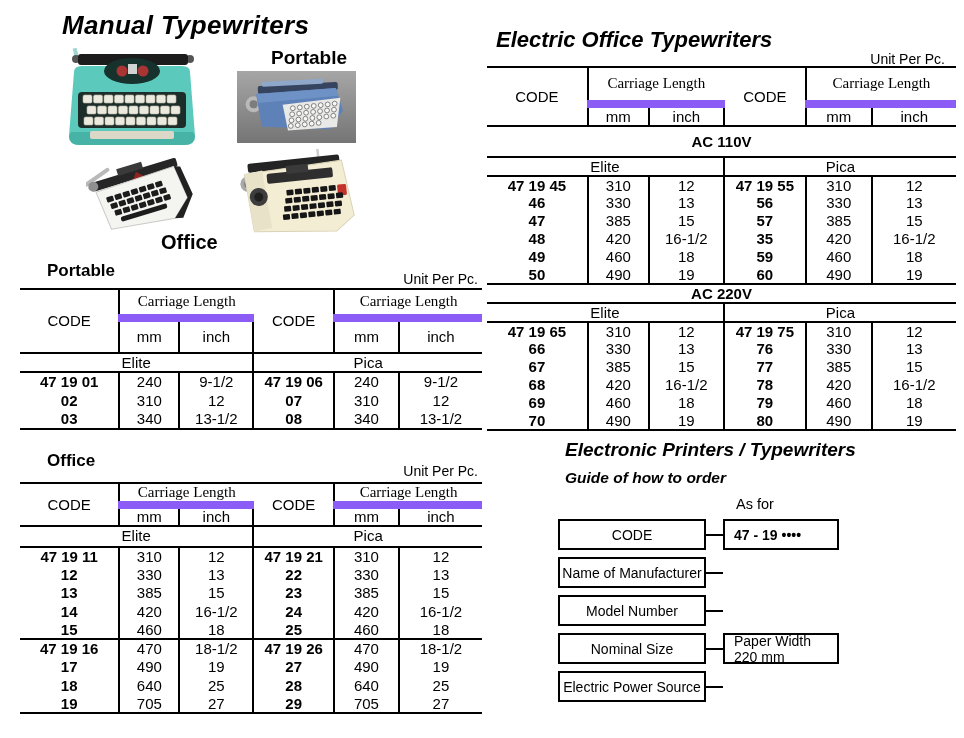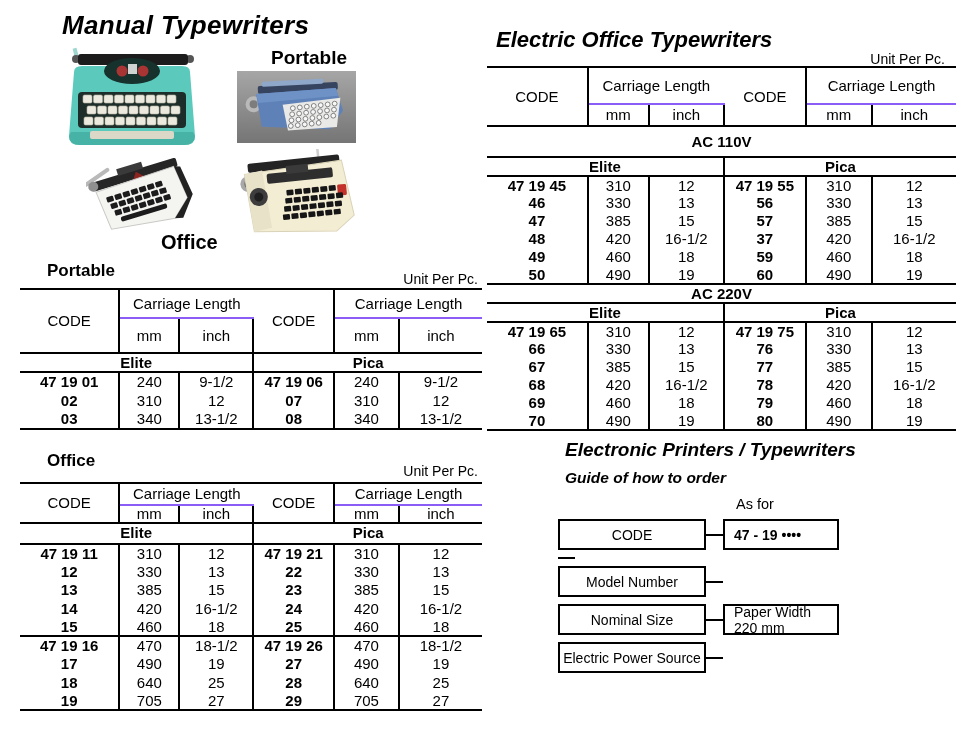--- a/index.html
+++ b/index.html
@@ -29,25 +29,25 @@
   
   #portable-table-wrap{left:20px;top:288px;width:462px;}
   #office-table-wrap{left:20px;top:482px;width:462px;}
   #electric-table-wrap{left:487px;top:66px;width:469px;}
 
   table.cat-table{border-collapse:collapse;table-layout:fixed;width:100%;}
   table.cat-table td{padding:0;text-align:center;font-size:15px;line-height:1.05;
                      overflow:hidden;white-space:nowrap;}
   .r-top>td{border-top:2.5px solid #000;}
   .v-r{border-right:2px solid #000;}
-  .h-cl{border-bottom:2px solid #8b5cf6;}
+  .h-cl{border-bottom:8px solid #8b5cf6;font-family:Liberation Serif, serif;}
   .hb{border-bottom:2.5px solid #000;}
   tr.h2row>td{border-bottom:2.5px solid #000;}
   tr.band>td{border-bottom:2px solid #000;border-top:2px solid #000;font-weight:bold;font-size:15px;}
-  tr.pitch>td{border-bottom:2.5px solid #000;font-weight:bold;font-size:15px;}
+  tr.pitch>td{border-bottom:2.5px solid #000;font-weight:normal;font-size:15px;}
   tr.gsep>td{border-top:2.5px solid #000;}
   table.cat-table tr:last-child>td{border-bottom:2.5px solid #000;}
   td.code{font-weight:bold;text-align:right;padding-right:9px;}
 
   
   #guide-block{left:558px;top:496px;}
   #guide-asfor{margin-left:178px;font-size:14.5px;margin-bottom:7px;}
   .g-row{display:flex;align-items:center;margin-bottom:7px;}
   .g-box{box-sizing:border-box;height:31px;border:2px solid #000;display:flex;align-items:center;background:#fff;}
   .g-left{width:148px;justify-content:center;font-size:14px;text-align:center;}
@@ -470,21 +470,21 @@
               <td class="v-r">385</td>
               <td class="v-r">15</td>
               <td class="code v-r">57</td>
               <td class="v-r">385</td>
               <td>15</td>
             </tr>
             <tr style="height: 18px;">
               <td class="code v-r">48</td>
               <td class="v-r">420</td>
               <td class="v-r">16-1/2</td>
-              <td class="code v-r">37</td>
+              <td class="code v-r">35</td>
               <td class="v-r">420</td>
               <td>16-1/2</td>
             </tr>
             <tr style="height: 18px;">
               <td class="code v-r">49</td>
               <td class="v-r">460</td>
               <td class="v-r">18</td>
               <td class="code v-r">59</td>
               <td class="v-r">460</td>
               <td>18</td>
@@ -561,20 +561,21 @@
   <div class="abs" id="guide-title">Electronic Printers / Typewriters</div>
   <div class="abs" id="guide-block">
     <div id="guide-asfor">As for</div>
     <div id="guide-rows">
         <div class="g-row">
           <div class="g-box g-left">CODE</div>
           <div class="g-conn"></div>
           <div class="g-box g-right g-bold">47 - 19 ••••</div>
         </div>
         <div class="g-row">
+          <div class="g-box g-left">Name of Manufacturer</div>
           <div class="g-conn"></div>
         </div>
         <div class="g-row">
           <div class="g-box g-left">Model Number</div>
           <div class="g-conn"></div>
         </div>
         <div class="g-row">
           <div class="g-box g-left">Nominal Size</div>
           <div class="g-conn"></div>
           <div class="g-box g-right">Paper Width 220 mm</div>

